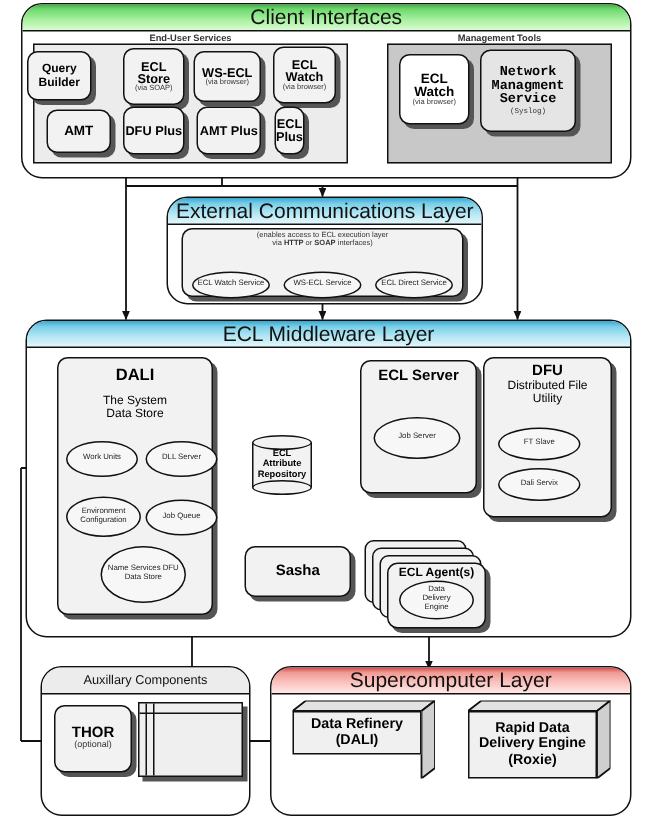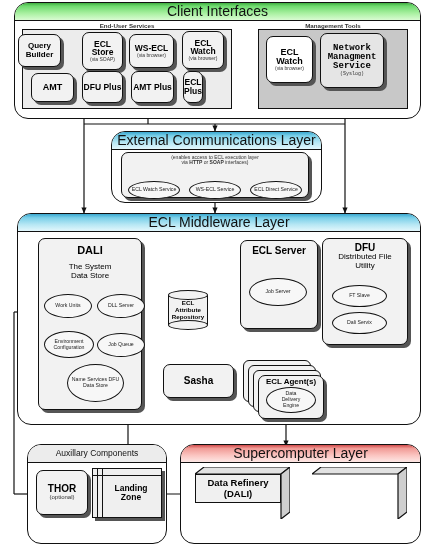--- a/index.html
+++ b/index.html
@@ -273,24 +273,20 @@
 
 <div class="abs node" style="left:36px;top:470px;width:52px;height:45px;">
   <div class="t1" style="font-size:10px;">THOR</div>
   <div class="t2" style="font-size:6px;">(optional)</div>
 </div>
 
 <div class="lz" style="left:92px;top:468px;width:68px;height:48px;">
   <div class="bar" style="left:4px;"></div>
   <div class="bar" style="left:9px;"></div>
   <div class="hbar" style="top:6px;"></div>
-  <div class="txt">
-    <div>Landing</div>
-    <div>Zone</div>
-  </div>
 </div>
 
 <div class="abs layer" style="left:180px;top:444px;width:241px;height:100px;">
   <div class="layer-hd hd-pink">Supercomputer Layer</div>
 </div>
 
 <div class="block3d" style="left:195px;top:467px;width:95px;height:36px;">
   <svg width="95" height="52">
     <polygon points="0,7 9,0 95,0 86,7" fill="#e2e2e2" stroke="#111" stroke-width="1.2"></polygon>
     <polygon points="86,7 95,0 95,45 86,52" fill="#cfcfcf" stroke="#111" stroke-width="1.2"></polygon>
@@ -299,13 +295,18 @@
     <div>Data Refinery</div>
     <div>(DALI)</div>
   </div>
 </div>
 
 <div class="block3d" style="left:312px;top:467px;width:95px;height:52px;">
   <svg width="95" height="52">
     <polygon points="0,7 9,0 95,0 86,7" fill="#e2e2e2" stroke="#111" stroke-width="1.2"></polygon>
     <polygon points="86,7 95,0 95,45 86,52" fill="#cfcfcf" stroke="#111" stroke-width="1.2"></polygon>
   </svg>
+  <div class="face" style="font-size:9.5px;">
+    <div>Rapid Data</div>
+    <div>Delivery Engine</div>
+    <div>(Roxie)</div>
+  </div>
 </div>
 
 </body></html>

